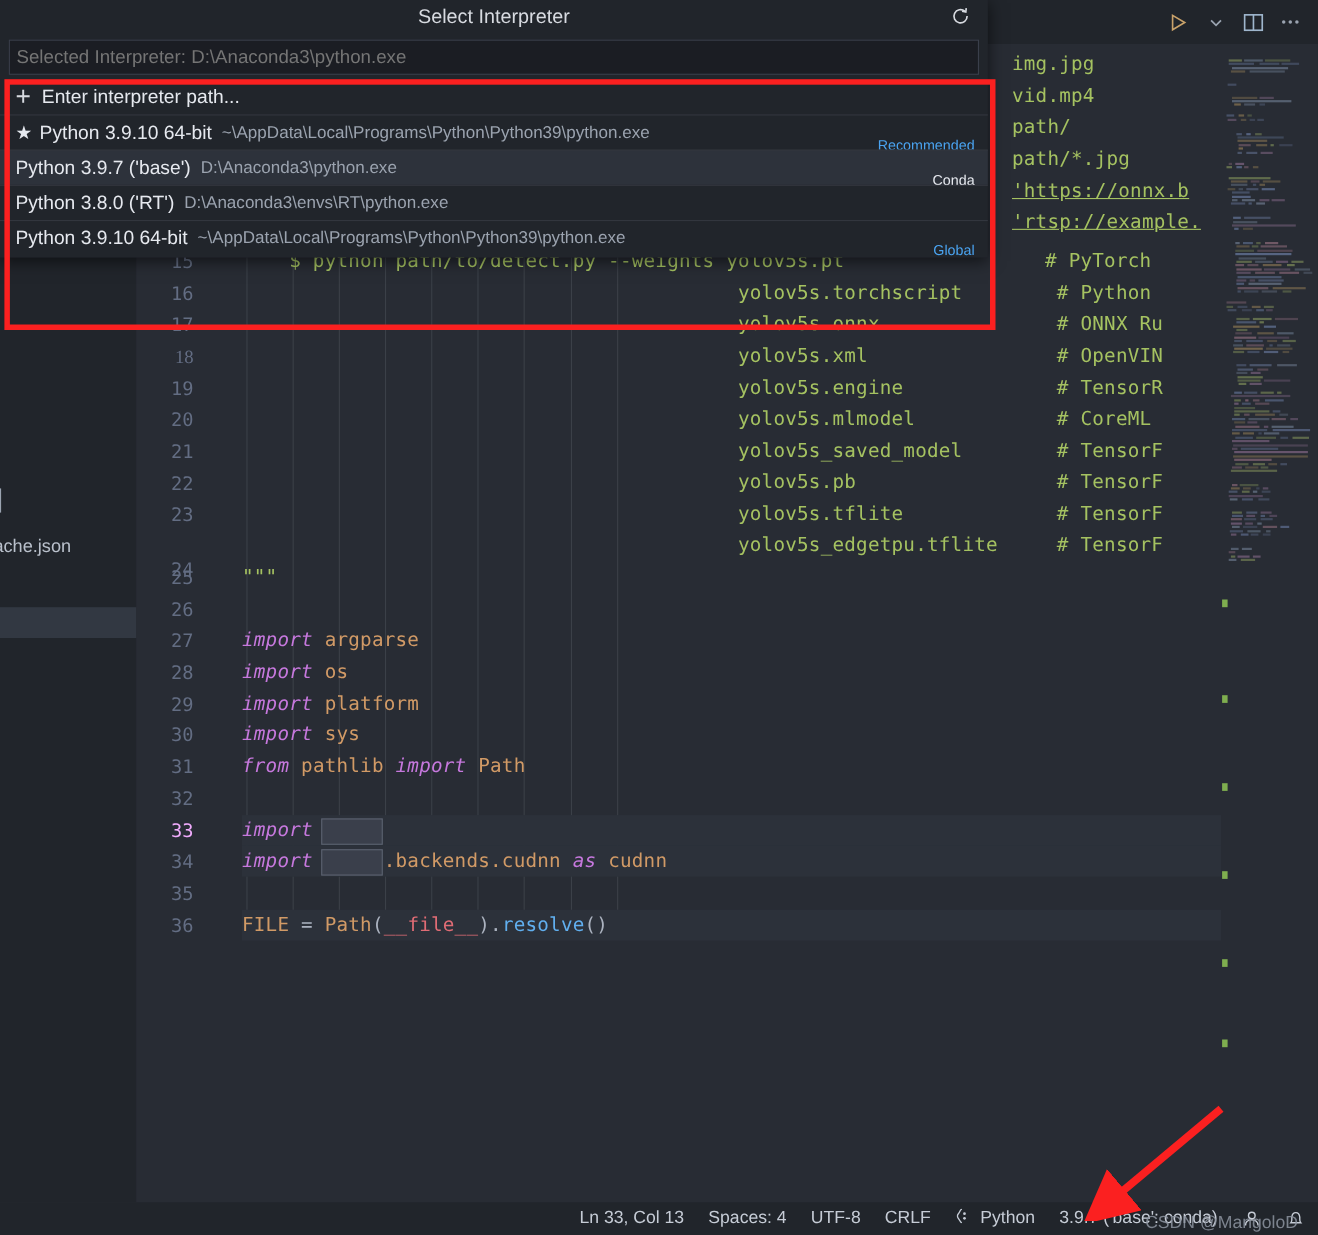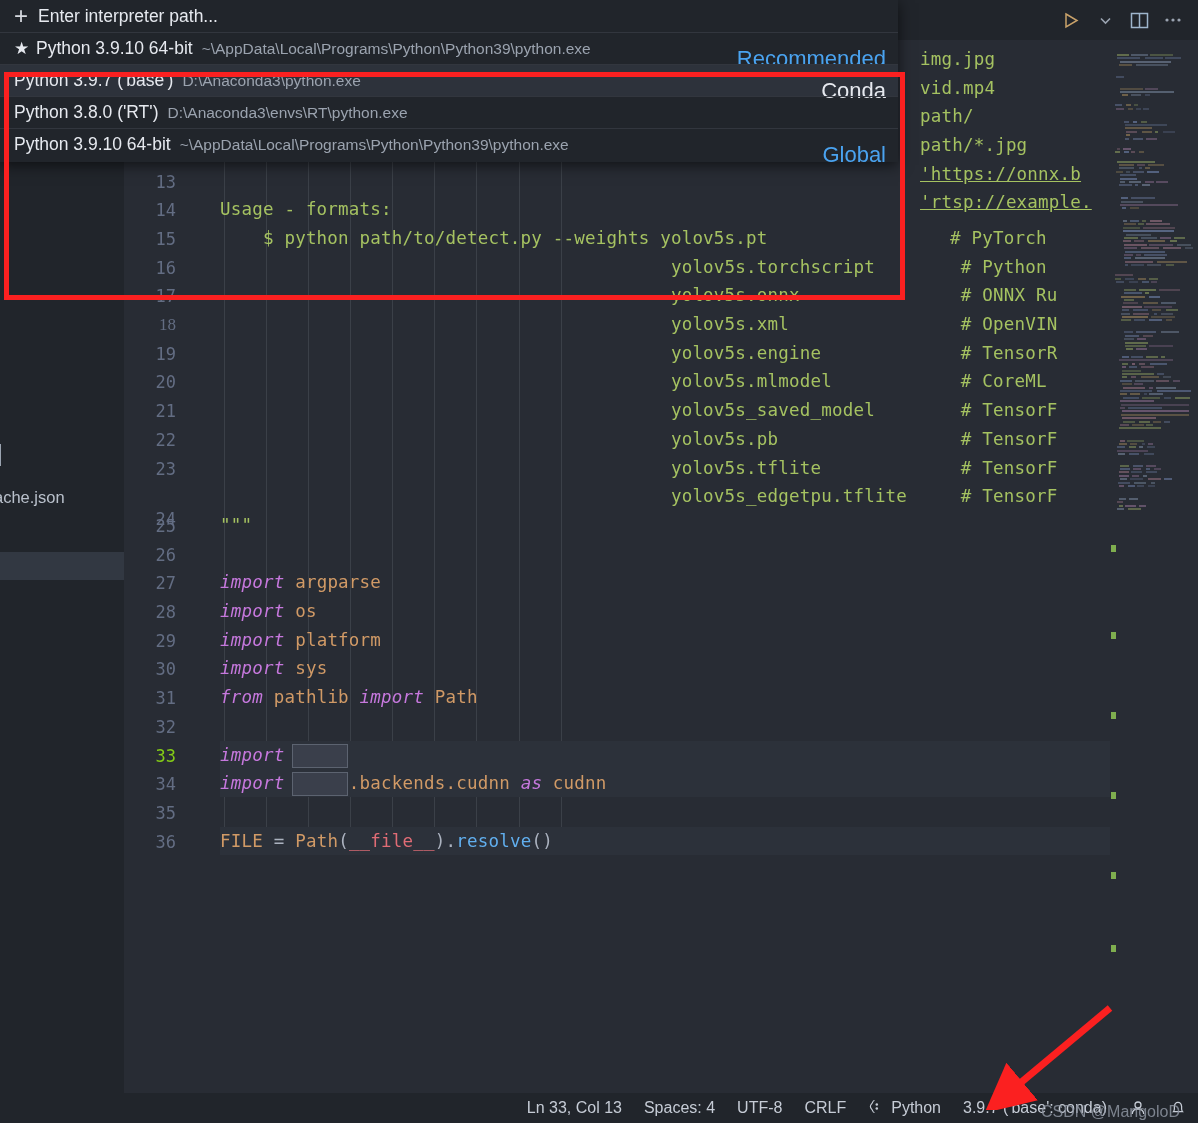--- a/index.html
+++ b/index.html
@@ -47,21 +47,21 @@
   
   #code-area{
     position:absolute;left:124px;top:40px;width:1074px;height:1053px;
     background:#282c34;overflow:hidden;
   }
   .gutter-num{
     position:absolute;width:52px;text-align:right;
     font-family:"DejaVu Sans Mono","Liberation Mono",monospace;
     font-size:17px;color:#636d83;
   }
-  .gutter-num.active{color:#84cc16;}
+  .gutter-num.active{color:#f0abfc;}
   .code-line{
     position:absolute;left:96px;white-space:pre;
     font-family:"DejaVu Sans Mono","Liberation Mono",monospace;
     font-size:17.5px;letter-spacing:0.2px;
   }
   .str{color:#a5c261;}
   .cmt{color:#a5c261;}
   .kw{color:#c678dd;font-style:italic;}
   .ident{color:#d19a66;}
   .plain{color:#abb2bf;}
@@ -123,21 +123,21 @@
   }
   .qp-row.sep-top{border-top:1px solid #32363e;}
   .qp-row.active{background:#2d323b;}
   .qp-star{width:22px;color:#e6e9ef;font-size:17px;flex:0 0 auto;}
   .qp-plus{
     width:24px;color:#d7dae0;font-size:24px;line-height:18px;flex:0 0 auto;
     font-weight:300;
   }
   .qp-label{color:#e6e9ef;font-size:17.5px;white-space:nowrap;}
   .qp-detail{color:#9ba3af;font-size:15.5px;margin-left:9px;white-space:nowrap;}
-  .qp-right{margin-left:auto;font-size:22px;white-space:nowrap;margin-top:21px;}
+  .qp-right{margin-left:auto;font-size:13px;white-space:nowrap;margin-top:21px;}
   .qp-right.blue{color:#4aa3f0;}
   .qp-right.white{color:#e6e9ef;}
 
   
   #red-box{
     position:absolute;left:4px;top:72px;width:901px;height:228px;
     border:5px solid #fb2020;box-sizing:border-box;
     z-index:40;pointer-events:none;
   }
 
@@ -555,20 +555,32 @@
     </div>
     <div class="sb-item">
       <svg width="18" height="18" viewBox="0 0 18 18">
         <path d="M4.5 12.6 C6 11 5.2 9.6 5.4 7.4 C5.7 4.8 7.2 3.4 9 3.4 C10.8 3.4 12.3 4.8 12.6 7.4 C12.8 9.6 12 11 13.5 12.6 Z" fill="none" stroke="#c6ccd6" stroke-width="1.25"></path>
       </svg>
     </div>
   </div>
 </div>
 
 <div id="quickpick">
+  <div id="qp-title">
+    <span>Select Interpreter</span>
+    <div id="qp-refresh">
+      <svg width="21" height="21" viewBox="0 0 21 21">
+        <path d="M16.2 9.6 A6 6 0 1 1 14.1 5.2" fill="none" stroke="#d7dae0" stroke-width="1.5"></path>
+        <path d="M15.4 2.4 L15.0 5.9 L11.6 5.1" fill="none" stroke="#d7dae0" stroke-width="1.5"></path>
+      </svg>
+    </div>
+  </div>
+  <div id="qp-inputwrap">
+    <input id="qp-input" type="text" placeholder="Selected Interpreter: D:\Anaconda3\python.exe" style="">
+  </div>
   <div id="qp-list">
       <div class="qp-row">
         <span class="qp-plus">+</span>
         <span class="qp-label">Enter interpreter path...</span>
       </div>
       <div class="qp-row sep-top">
         <span class="qp-star">★</span>
         <span class="qp-label">Python 3.9.10 64-bit</span>
         <span class="qp-detail">~\AppData\Local\Programs\Python\Python39\python.exe</span>
         <span class="qp-right blue">Recommended</span>

